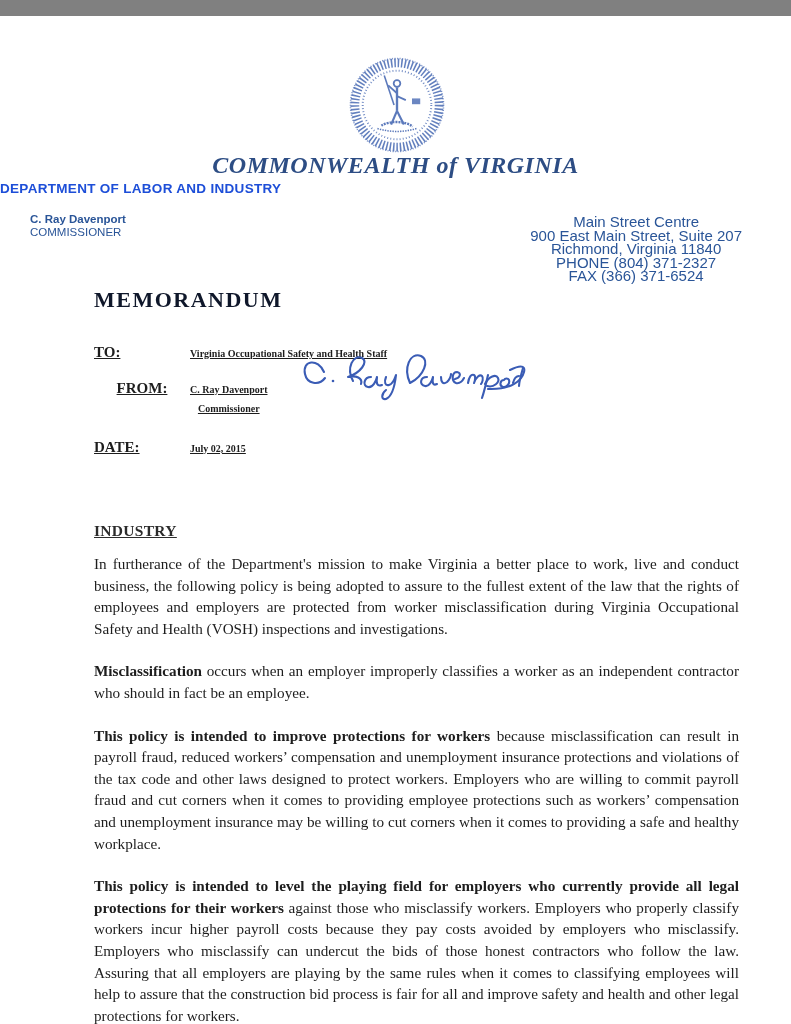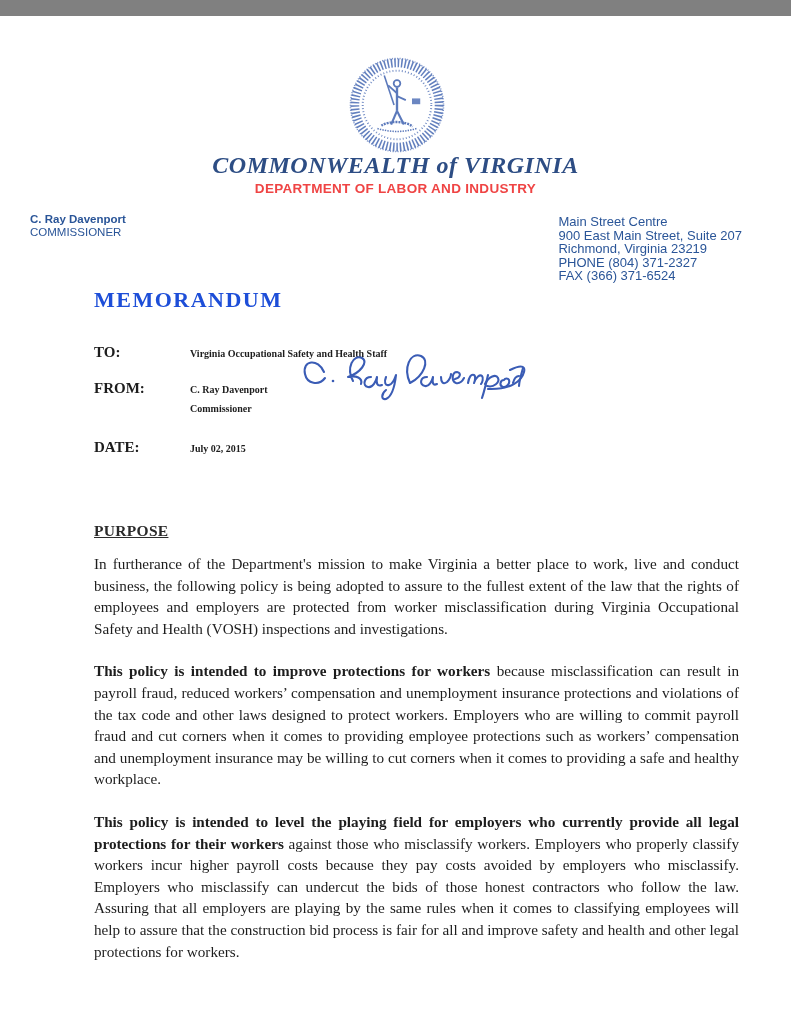--- a/index.html
+++ b/index.html
@@ -17,51 +17,50 @@
   .org-title{
     position:absolute;left:0;top:136px;width:100%;
     text-align:center;
     font-family:"Liberation Serif", serif;
     font-weight:bold;font-style:italic;
     font-size:24px;letter-spacing:0.5px;
     color:#2d4d84;
   }
   .dept-title{
     position:absolute;left:0;top:165px;width:100%;
-    text-align:center;
     font-family:"Liberation Sans", sans-serif;
     font-weight:bold;font-size:13.5px;letter-spacing:0.3px;
-    color:#ef4444;
+    color:#1d4ed8;
   }
   .commissioner-block{
     position:absolute;left:30px;top:197px;
     font-family:"Liberation Sans", sans-serif;
     font-size:11.5px;line-height:13px;
     color:#2a5598;
   }
   .commissioner-block .name{font-weight:bold;}
   .address-block{
     position:absolute;right:49px;top:199px;
-    text-align:left;
+    text-align:center;
     font-family:"Liberation Sans", sans-serif;
-    font-size:13px;line-height:13.5px;
+    font-size:15px;line-height:13.5px;
     color:#2a5598;
   }
   
   .memo-title{
     position:absolute;left:94px;top:271px;
     font-size:22px;font-weight:bold;letter-spacing:1.5px;
-    color:#1d4ed8;
+    color:#0f172a;
   }
-  .memo-fields{position:absolute;left:94px;top:328px;width:560px;}
+  .memo-fields{position:absolute;left:94px;top:328px;width:560px;text-decoration:underline;}
   .memo-row{display:flex;margin-bottom:13px;}
   .memo-label{width:96px;flex:0 0 96px;font-weight:bold;font-size:15px;}
   .memo-value{font-weight:bold;font-size:10px;line-height:19px;}
   .row-to{margin-bottom:17px;}
-  .row-from{margin-bottom:21px;}
+  .row-from{margin-bottom:21px;text-align:center;}
   .row-date{margin-bottom:21px;}
   .signature{
     position:absolute;left:298px;top:330px;width:230px;height:62px;
     pointer-events:none;
   }
   
   .purpose-heading{
     position:absolute;left:94px;top:506px;
     font-size:15.5px;font-weight:bold;text-decoration:underline;
     letter-spacing:0.3px;color:#2b2b2b;
@@ -106,21 +105,21 @@
   <div class="dept-title">DEPARTMENT OF LABOR AND INDUSTRY</div>
 
   <div class="commissioner-block">
     <div class="name">C. Ray Davenport</div>
     <div>COMMISSIONER</div>
   </div>
 
   <div class="address-block">
     <div>Main Street Centre</div>
     <div>900 East Main Street, Suite 207</div>
-    <div>Richmond, Virginia 23219</div>
+    <div>Richmond, Virginia 11840</div>
     <div>PHONE (804) 371-2327</div>
     <div>FAX (366) 371-6524</div>
   </div>
 
   <div class="memo-title">MEMORANDUM</div>
 
   <div class="memo-fields">
     <div class="memo-row row-to">
       <div class="memo-label">TO:</div>
       <div class="memo-value">Virginia Occupational Safety and Health Staff</div>
@@ -156,21 +155,22 @@
       <path d="M190,29 C188,38 186,46 184,52"></path>
       <path d="M187,38 C191,30 198,28 200,32 C202,36 196,42 189,40"></path>
       <path d="M206,34 C202,34 201,40 205,41 C209,42 212,37 211,34 C210,32 207,32 206,34"></path>
       <path d="M215,37 C216,33 218,30 221,30"></path>
 
       <path d="M225,22 C223,29 221,36 221,40"></path>
       <path d="M212,24 C220,20 228,18 226,26 C224,34 214,44 190,43"></path>
     </g>
   </svg>
 
-  <div class="purpose-heading">PURPOSE</div>
+  <div class="purpose-heading">INDUSTRY</div>
 
   <div class="body-text">
     <p><span class="bold-lead"></span><span>In furtherance of the Department's mission to make Virginia a better place to work, live and conduct business, the following policy is being adopted to assure to the fullest extent of the law that the rights of employees and employers are protected from worker misclassification during Virginia Occupational Safety and Health (VOSH) inspections and investigations.</span></p>
+    <p><span class="bold-lead">Misclassification</span><span> occurs when an employer improperly classifies a worker as an independent contractor who should in fact be an employee.</span></p>
     <p><span class="bold-lead">This policy is intended to improve protections for workers</span><span> because misclassification can result in payroll fraud, reduced workers’ compensation and unemployment insurance protections and violations of the tax code and other laws designed to protect workers. Employers who are willing to commit payroll fraud and cut corners when it comes to providing employee protections such as workers’ compensation and unemployment insurance may be willing to cut corners when it comes to providing a safe and healthy workplace.</span></p>
     <p><span class="bold-lead">This policy is intended to level the playing field for employers who currently provide all legal protections for their workers</span><span> against those who misclassify workers. Employers who properly classify workers incur higher payroll costs because they pay costs avoided by employers who misclassify. Employers who misclassify can undercut the bids of those honest contractors who follow the law. Assuring that all employers are playing by the same rules when it comes to classifying employees will help to assure that the construction bid process is fair for all and improve safety and health and other legal protections for workers.</span></p>
   </div>
 
 </div>
 
 </body></html>

